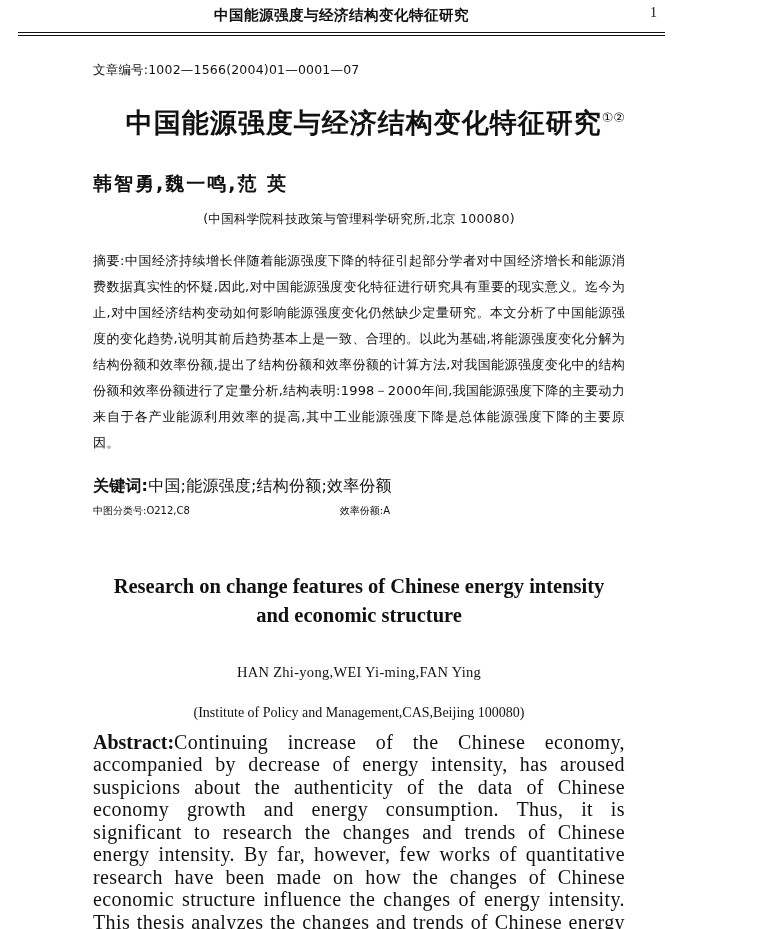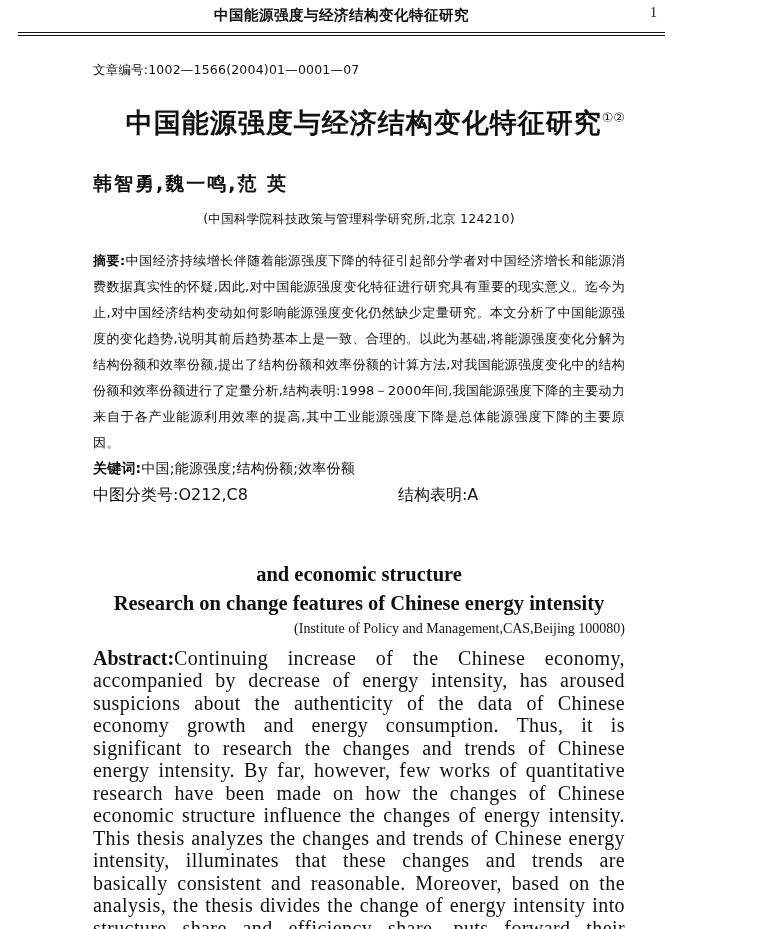--- a/index.html
+++ b/index.html
@@ -97,55 +97,55 @@
   .cn-abstract {
     margin-top: 20px;
     font-family: "DejaVu Sans", sans-serif;
     font-size: 13px;
     line-height: 26px;
     text-align: justify;
     text-justify: inter-ideograph;
     letter-spacing: 0.2px;
   }
   .cn-abstract .lbl {
-    font-weight: 700;
+    font-weight: 400;
   }
   .cn-keywords {
-    margin-top: 4px;
-    font-family: "DejaVu Sans", sans-serif;
-    font-size: 14px;
+    margin-top: 20px;
+    font-family: "DejaVu Sans", sans-serif;
+    font-size: 16px;
     letter-spacing: 0.2px;
   }
   .cn-keywords .lbl { font-weight: 700; }
   .cn-class {
     margin-top: 7px;
     font-family: "DejaVu Sans", sans-serif;
-    font-size: 16px;
+    font-size: 10px;
     display: flex;
   }
   .cn-class .c1 { flex: 0 0 auto; }
   .cn-class .c2 { margin-left: 150px; }
   
   .en-title {
     margin-top: 54px;
     text-align: center;
     font-family: "Liberation Serif", serif;
     font-weight: 700;
     font-size: 20.5px;
     line-height: 29px;
   }
   .en-authors {
     margin-top: 34px;
     text-align: center;
     font-size: 14.5px;
     letter-spacing: 0.3px;
   }
   .en-affil {
-    margin-top: 3px;
-    text-align: right;
+    margin-top: 24px;
+    text-align: center;
     font-size: 14px;
   }
   .en-abstract {
     margin-top: 10px;
     font-size: 20px;
     line-height: 22.5px;
     text-align: justify;
   }
   .en-abstract .lbl { font-weight: 700; }
   .wide { letter-spacing: 0.4px; }
@@ -164,40 +164,41 @@
 
   <div class="body-wrap">
 
     <div class="artnum">文章编号:1002—1566(2004)01—0001—07</div>
 
     <div class="cn-title">
       <span>中国能源强度与经济结构变化特征研究</span><span class="marks">①②</span>
     </div>
 
     <div class="cn-authors">韩智勇,魏一鸣,范  英</div>
-    <div class="cn-affil">(中国科学院科技政策与管理科学研究所,北京 124210)</div>
+    <div class="cn-affil">(中国科学院科技政策与管理科学研究所,北京 100080)</div>
 
     <div class="cn-abstract">
       <span class="lbl">摘要:</span><span>中国经济持续增长伴随着能源强度下降的特征引起部分学者对中国经济增长和能源消费数据真实性的怀疑,因此,对中国能源强度变化特征进行研究具有重要的现实意义。迄今为止,对中国经济结构变动如何影响能源强度变化仍然缺少定量研究。本文分析了中国能源强度的变化趋势,说明其前后趋势基本上是一致、合理的。以此为基础,将能源强度变化分解为结构份额和效率份额,提出了结构份额和效率份额的计算方法,对我国能源强度变化中的结构份额和效率份额进行了定量分析,结构表明:1998－2000年间,我国能源强度下降的主要动力来自于各产业能源利用效率的提高,其中工业能源强度下降是总体能源强度下降的主要原因。</span>
     </div>
 
     <div class="cn-keywords">
       <span class="lbl">关键词:</span><span>中国;能源强度;结构份额;效率份额</span>
     </div>
 
     <div class="cn-class">
       <span class="c1"><span>中图分类号:</span><span>O212,C8</span></span>
-      <span class="c2"><span>结构表明:</span><span>A</span></span>
+      <span class="c2"><span>效率份额:</span><span>A</span></span>
     </div>
 
     <div class="en-title">
+      <div>Research on change features of Chinese energy intensity</div>
       <div>and economic structure</div>
-      <div>Research on change features of Chinese energy intensity</div>
-    </div>
-
+    </div>
+
+    <div class="en-authors">HAN Zhi-yong,WEI Yi-ming,FAN Ying</div>
     <div class="en-affil">(Institute of Policy and Management,CAS,Beijing 100080)</div>
 
     <div class="en-abstract">
       <span class="lbl">Abstract:</span><span class="wide">Continuing increase of the Chinese economy, accompanied by decrease of energy intensity, has aroused suspicions about the authenticity of the data of Chinese economy growth and energy consumption. Thus, it is significant to research the changes and trends of Chinese energy intensity. By far, however, few works of quantitative research have been made on how the changes of Chinese economic structure influence the changes of energy intensity. This thesis analyzes the changes and trends of Chinese energy intensity, illuminates that these changes and trends are basically consistent and reasonable. Moreover, based on the analysis, the thesis divides the change of energy intensity into structure share and efficiency share, puts forward their formulations, and quantitatively analyzes the structure share and efficiency share of the change of Chinese energy intensity. According to the analysis, decrease of Chinese energy intensity from 1998 to 2000 was mainly due to the increase of energy utilizing efficiency of the Primary, Secondary and Tertiary Industry, among which decrease of energy intensity of the Secondary Industry predominantly led the fall of the whole energy intensity.</span>
     </div>
 
   </div>
 </div>
 
 </body></html>

